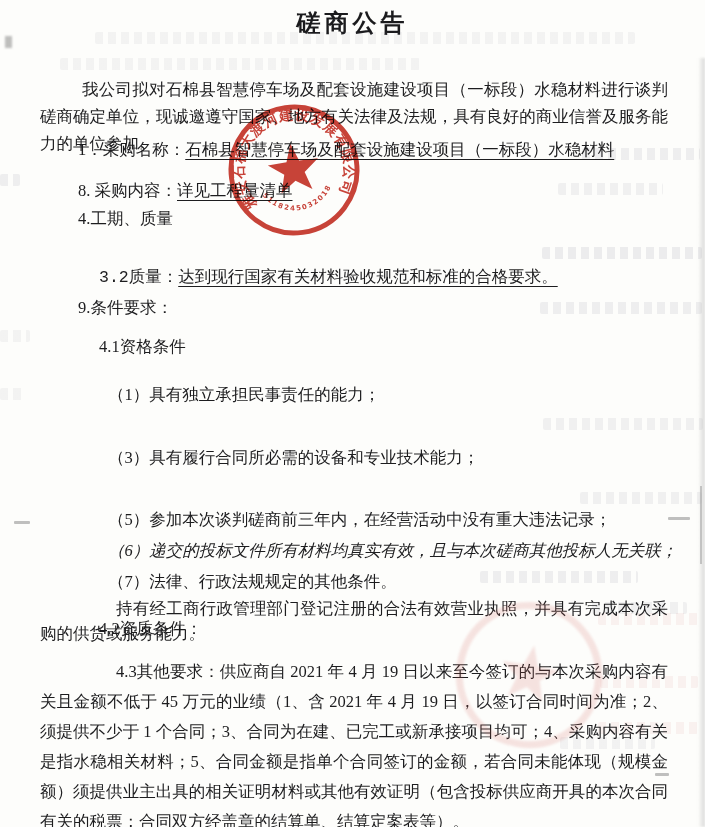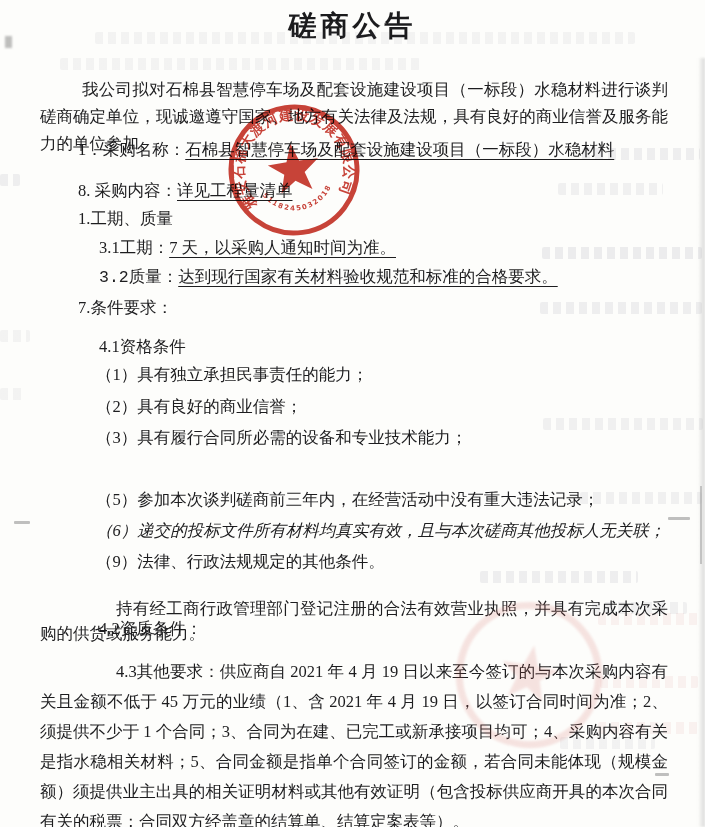--- a/index.html
+++ b/index.html
@@ -1,25 +1,25 @@
 <!DOCTYPE html>
 <html><head>
 <meta charset="utf-8">
 <style>
   html,body{margin:0;padding:0;width:705px;height:827px;overflow:hidden;
     background:#fdfdfb;
     font-family:"Liberation Serif","DejaVu Serif",serif;}
   .page{position:relative;width:705px;height:827px;background:#fdfdfb;}
   .abs{position:absolute;}
-  .title{left:0;right:0;top:7px;text-align:center;font-size:28px;font-weight:bold;
+  .title{left:0;right:0;top:7px;text-align:center;font-size:24px;font-weight:bold;
     letter-spacing:4px;color:#1b1b1d;}
   .line{white-space:nowrap;font-size:16.5px;color:#1d1d1f;}
   .lv1{left:78px;}
   .lv2{left:99px;}
-  .lvq{left:96px;}
+  .lvq{left:108px;margin-top:20px;}
   .para{left:40px;width:628px;text-align:justify;font-size:16.5px;color:#1d1d1f;}
   .intro{top:76px;line-height:27px;text-indent:42px;}
   .p42{top:596px;line-height:25px;text-indent:76px;}
   .p43{top:657px;line-height:30px;text-indent:76px;}
   .u{text-decoration:underline;text-underline-offset:4px;text-decoration-thickness:1px;}
   
   .seal{left:224px;top:100px;width:140px;height:140px;mix-blend-mode:multiply;opacity:.93;}
   .seal svg{display:block;width:100%;height:100%;}
   .seal-co{font-size:20px;font-weight:bold;letter-spacing:1px;
     font-family:"Liberation Serif","DejaVu Serif",serif;}
@@ -68,36 +68,34 @@
   <div class="vline" style="left:700px;top:486px;height:78px;"></div>
   <div class="edge-strip"></div>
   <div class="corner-mark"></div>
 
   <div class="abs para intro">我公司拟对石棉县智慧停车场及配套设施建设项目（一标段）水稳材料进行谈判磋商确定单位，现诚邀遵守国家、地方有关法律及法规，具有良好的商业信誉及服务能力的单位参加。</div>
 
   <div class="abs line lv1" style="top:139px;"><span>1．采购名称：</span><span class="u">石棉县智慧停车场及配套设施建设项目（一标段）水稳材料</span></div>
 
   <div class="abs line lv1" style="top:180px;"><span>8. 采购内容：</span><span class="u">详见工程量清单</span></div>
 
-  <div class="abs line lv1" style="top:208px;">1.工期、质量</div>
+  <div class="abs line lv1" style="top:208px;">4.工期、质量</div>
 
-  <div class="abs line lv2" style="top:237px;"><span>3.1工期：</span><span class="u">7 天，以采购人通知时间为准。</span></div>
 
   <div class="abs line lv2" style="top:266px;font-family:Liberation Mono, monospace;"><span>3.2质量：</span><span class="u">达到现行国家有关材料验收规范和标准的合格要求。</span></div>
 
-  <div class="abs line lv1" style="top:297px;">7.条件要求：</div>
+  <div class="abs line lv1" style="top:297px;">9.条件要求：</div>
 
   <div class="abs line lv2" style="top:336px;">4.1资格条件</div>
 
   <div class="abs line lvq" style="top:364px;">（1）具有独立承担民事责任的能力；</div>
-  <div class="abs line lvq" style="top:396px;">（2）具有良好的商业信誉；</div>
   <div class="abs line lvq" style="top:427px;">（3）具有履行合同所必需的设备和专业技术能力；</div>
   <div class="abs line lvq" style="top:489px;">（5）参加本次谈判磋商前三年内，在经营活动中没有重大违法记录；</div>
   <div class="abs line lvq" style="top:520px;font-style:italic;">（6）递交的投标文件所有材料均真实有效，且与本次磋商其他投标人无关联；</div>
-  <div class="abs line lvq" style="top:551px;">（9）法律、行政法规规定的其他条件。</div>
+  <div class="abs line lvq" style="top:551px;">（7）法律、行政法规规定的其他条件。</div>
 
   <div class="abs line lv2" style="top:576px;margin-top:42px;">4.2资质条件：</div>
 
   <div class="abs para p42">持有经工商行政管理部门登记注册的合法有效营业执照，并具有完成本次采购的供货或服务能力。</div>
 
   <div class="abs para p43">4.3其他要求：供应商自 2021 年 4 月 19 日以来至今签订的与本次采购内容有关且金额不低于 45 万元的业绩（1、含 2021 年 4 月 19 日，以签订合同时间为准；2、须提供不少于 1 个合同；3、合同为在建、已完工或新承接项目均可；4、采购内容有关是指水稳相关材料；5、合同金额是指单个合同签订的金额，若合同未能体现（规模金额）须提供业主出具的相关证明材料或其他有效证明（包含投标供应商开具的本次合同有关的税票；合同双方经盖章的结算单、结算定案表等）。</div>
 
   <div class="abs seal">
     <svg viewBox="0 0 200 200" xmlns="http://www.w3.org/2000/svg">
       <g transform="rotate(-8 100 100)" fill="#c5342a" stroke="none">

